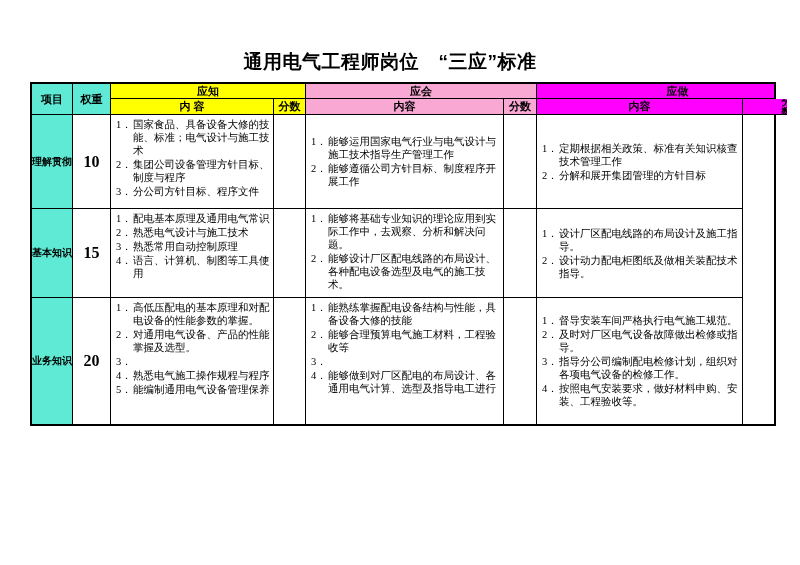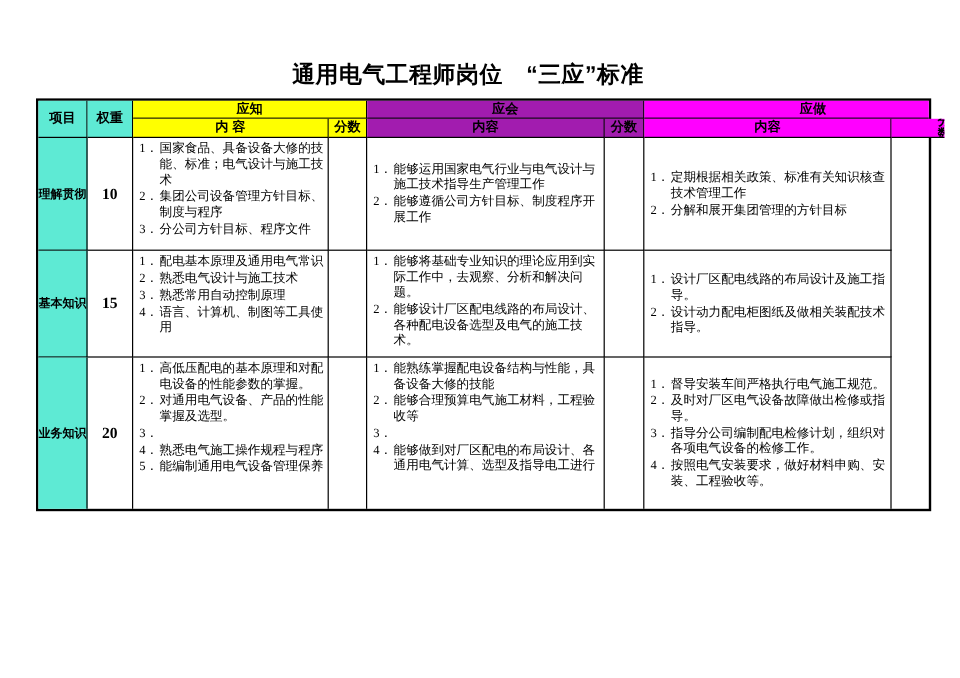--- a/index.html
+++ b/index.html
@@ -8,25 +8,25 @@
   .title{position:absolute;top:49px;left:0;width:780px;text-align:center;font-weight:bold;font-size:19px;letter-spacing:.5px;}
   .tbl{position:absolute;left:30px;top:82px;display:grid;
        grid-template-columns:41px 38px 163px 32px 198px 33px 206px 31px;
        grid-template-rows:15px 16px 94px 89px 126px;
        border:2px solid #000;background:#fff;}
   .c{border-right:1px solid #000;border-bottom:1px solid #000;box-sizing:border-box;overflow:hidden;}
   .nr{border-right:none;padding-left:44px;}
   .nb{border-bottom:none;}
   .gray{background:#5eead4;}
   .yellow{background:#FFFF00;}
-  .cyan{background:#a21caf;}
+  .cyan{background:#f9a8d4;}
   .magenta{background:#FF00FF;}
   .hc{font-weight:bold;font-size:11px;display:flex;align-items:center;justify-content:center;line-height:1;}
   .lbl{font-weight:bold;font-size:10px;display:flex;align-items:center;justify-content:center;}
-  .wt{font-weight:bold;font-size:13px;font-family:"Liberation Serif","DejaVu Serif",serif;display:flex;align-items:center;justify-content:center;}
+  .wt{font-weight:bold;font-size:16px;font-family:"Liberation Serif","DejaVu Serif",serif;display:flex;align-items:center;justify-content:center;}
   .content{font-size:10.5px;line-height:13px;padding:3px 2px 2px 2px;display:flex;flex-direction:column;}
   .vcenter{justify-content:center;}
   .li{display:flex;margin-bottom:1px;}
   .marker{flex:0 0 17px;padding-left:3px;font-family:"Liberation Serif","DejaVu Serif",serif;}
   .txt{flex:1;}
   .stack{display:flex;flex-direction:column;}
   .sub{box-sizing:border-box;border-bottom:1px solid #000;}
   .sub:last-child{border-bottom:none;}
 </style>
 </head>

